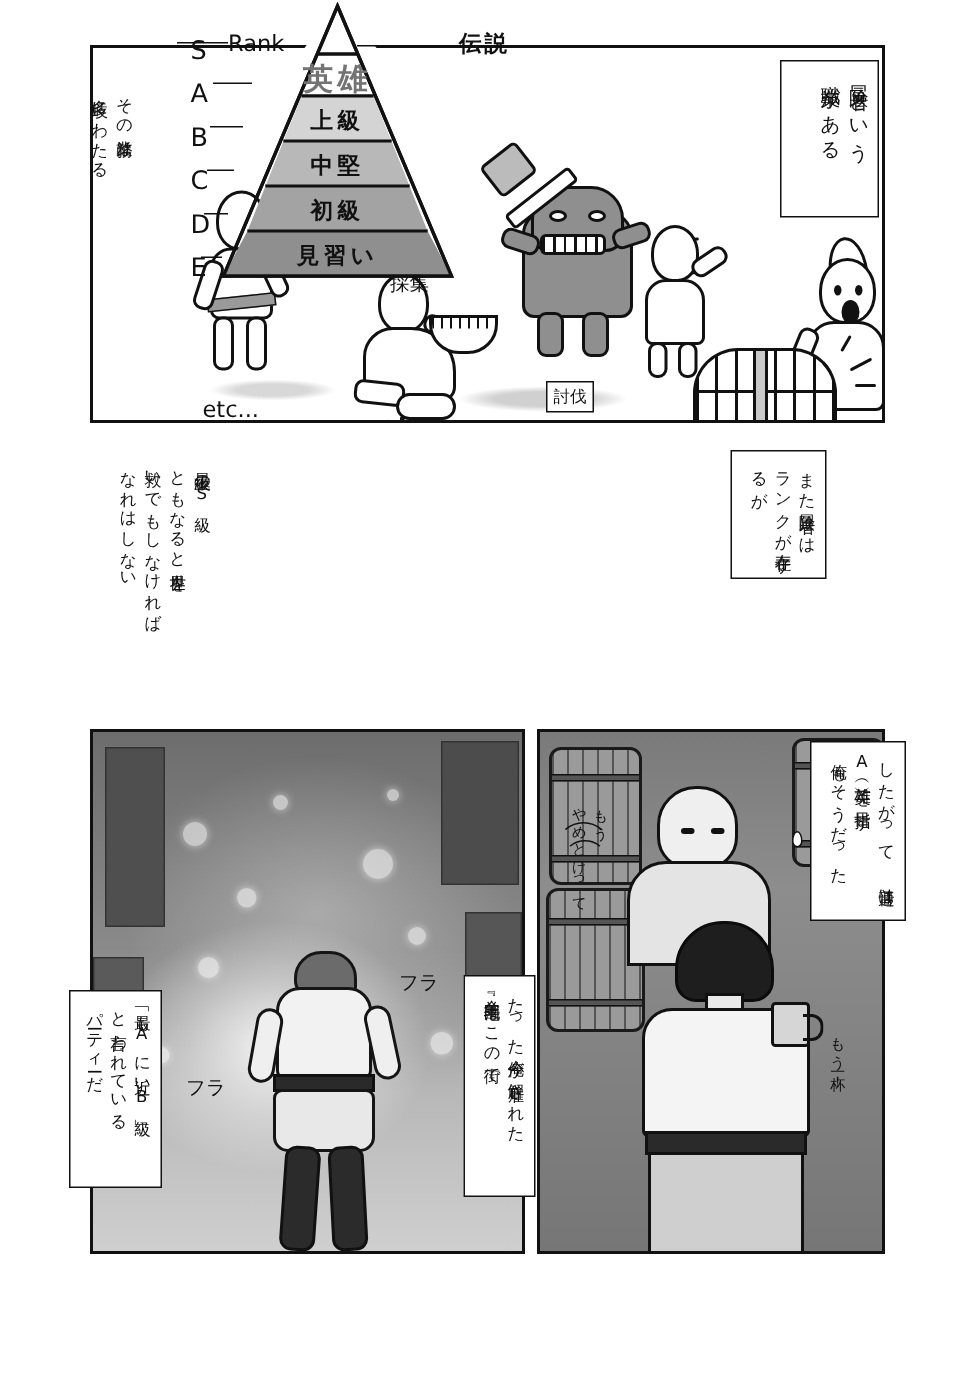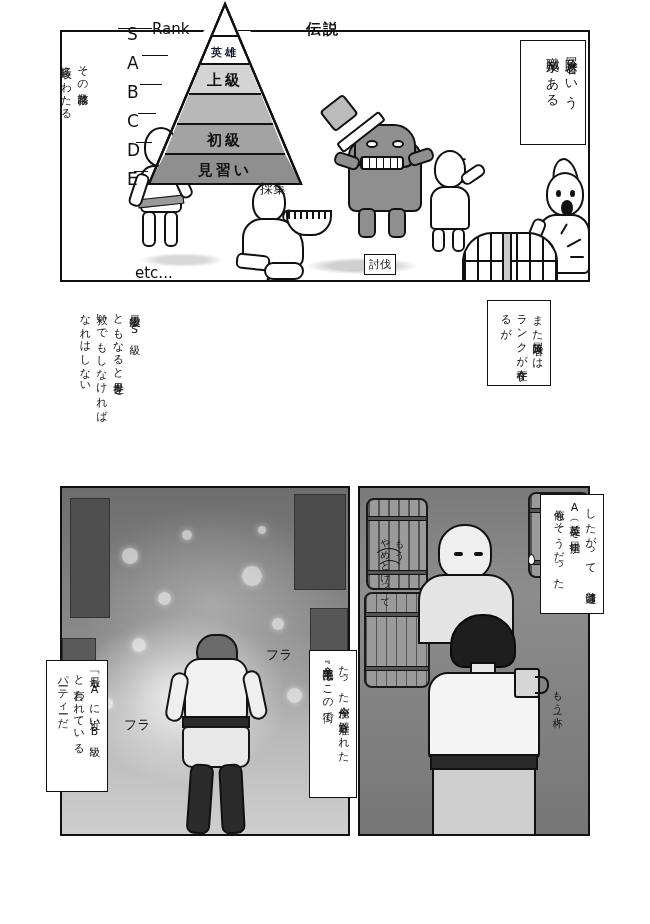--- a/index.html
+++ b/index.html
@@ -447,22 +447,23 @@
         <polygon points="44,94 116,94 128,124 32,124" fill="#b8b8b8"></polygon>
         <polygon points="32,124 128,124 140,154 20,154" fill="#a3a3a3"></polygon>
         <polygon points="20,154 140,154 156,184 4,184" fill="#8f8f8f"></polygon>
         <line x1="67" y1="36" x2="93" y2="36" stroke="#111" stroke-width="2"></line>
         <line x1="56" y1="64" x2="104" y2="64" stroke="#111" stroke-width="2"></line>
         <line x1="44" y1="94" x2="116" y2="94" stroke="#111" stroke-width="2"></line>
         <line x1="32" y1="124" x2="128" y2="124" stroke="#111" stroke-width="2"></line>
         <line x1="20" y1="154" x2="140" y2="154" stroke="#111" stroke-width="2"></line>
         <polygon points="80,4 156,184 4,184" fill="none" stroke="#111" stroke-width="2.2"></polygon>
       </svg>
-      <div style="position:absolute; left:42px; top:40px; width:76px; height:24px; display:flex; align-items:center; justify-content:center; font-size:11px; font-weight:bold; letter-spacing:3px; color:#0f172a;">英雄</div>
+      <div style="position:absolute; left:42px; top:40px; width:76px; height:24px; display:flex; align-items:center; justify-content:center; font-size:20px; font-weight:bold; letter-spacing:3px; color:#737373;">英雄</div>
       <div style="position:absolute; left:36px; top:68px; width:88px; height:24px; display:flex; align-items:center; justify-content:center; font-size:15px; font-weight:bold; letter-spacing:3px; color:#111;">上級</div>
+      <div style="position:absolute; left:28px; top:98px; width:104px; height:24px; display:flex; align-items:center; justify-content:center; font-size:15px; font-weight:bold; letter-spacing:3px; color:#111;">中堅</div>
       <div style="position:absolute; left:20px; top:128px; width:120px; height:24px; display:flex; align-items:center; justify-content:center; font-size:15px; font-weight:bold; letter-spacing:3px; color:#111;">初級</div>
       <div style="position:absolute; left:10px; top:158px; width:140px; height:24px; display:flex; align-items:center; justify-content:center; font-size:15px; font-weight:bold; letter-spacing:3px; color:#111;">見習い</div>
     </div>
 
     <div style="position:absolute; left:127px; top:20px; font-size:17px; line-height:29px; color:#111;">
       <div>S</div>
       <div>A</div>
       <div>B</div>
       <div>C</div>
       <div>D</div>

